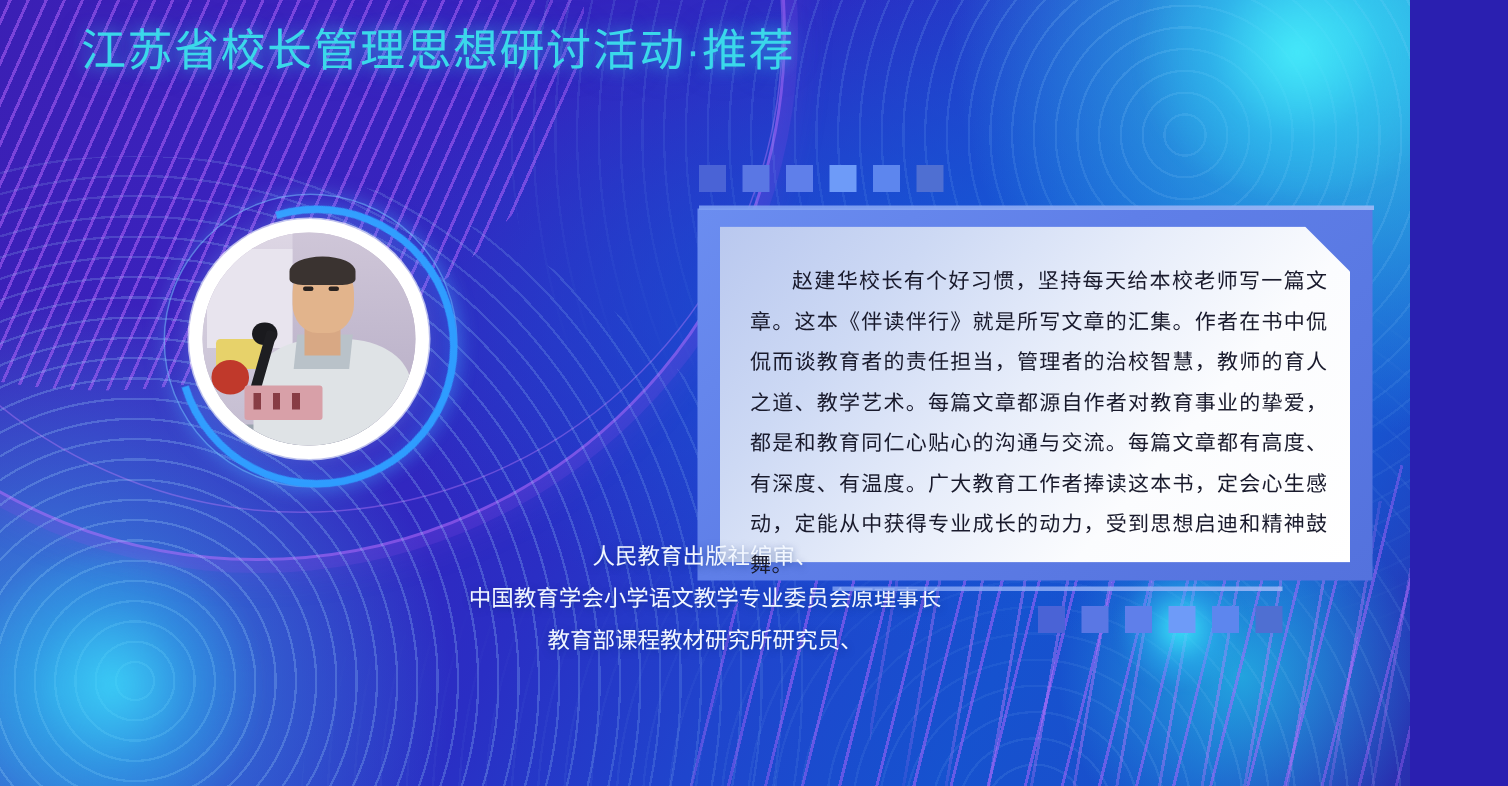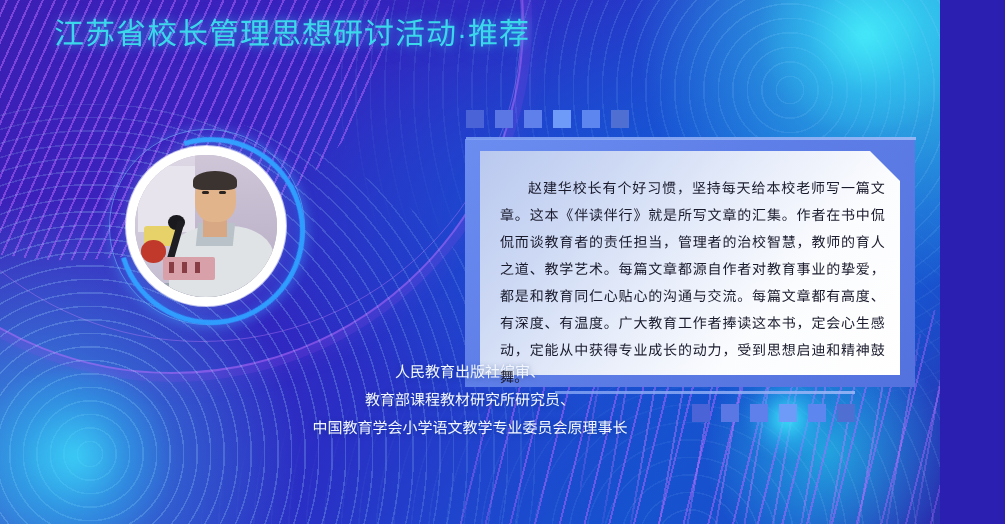--- a/index.html
+++ b/index.html
@@ -260,22 +260,22 @@
       <div class="ph-michead"></div>
       <div class="ph-mic"></div>
       <div class="ph-card"></div>
       <div class="ph-cardtxt"></div>
     </div>
   </div>
 
 
   <div class="credentials">
     <div>人民教育出版社编审、</div>
+    <div>中国教育学会小学语文教学专业委员会原理事长</div>
     <div>教育部课程教材研究所研究员、</div>
-    <div>中国教育学会小学语文教学专业委员会原理事长</div>
   </div>
 
   <div class="squares sq-top">
     <i style="background: rgb(74, 99, 214);"></i>
     <i style="background: rgb(90, 119, 228);"></i>
     <i style="background: rgb(95, 127, 234);"></i>
     <i style="background: rgb(110, 155, 248);"></i>
     <i style="background: rgb(93, 134, 238);"></i>
     <i style="background: rgb(79, 111, 210);"></i>
   </div>

